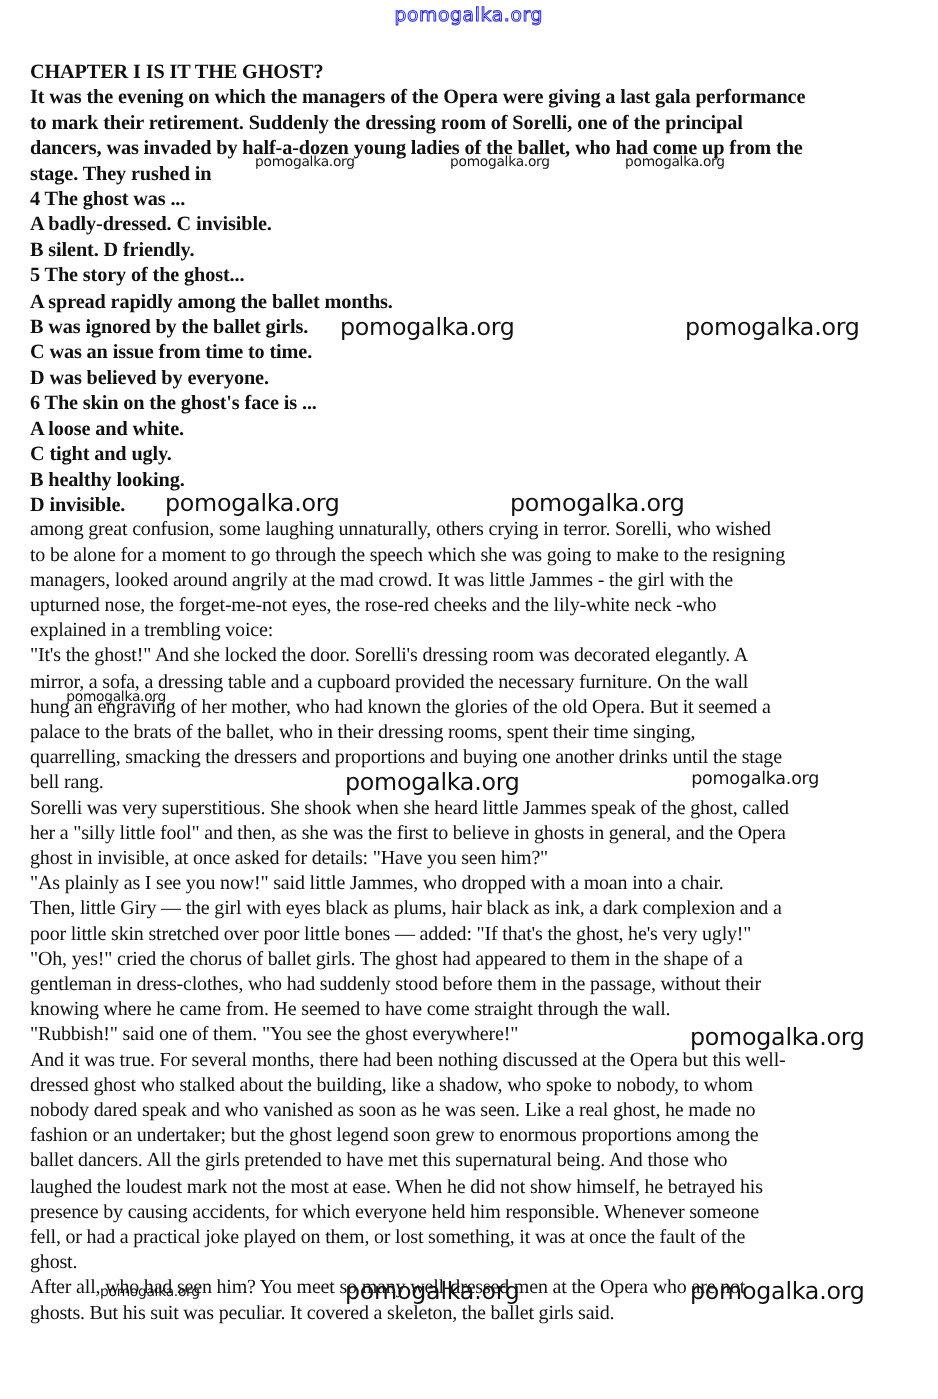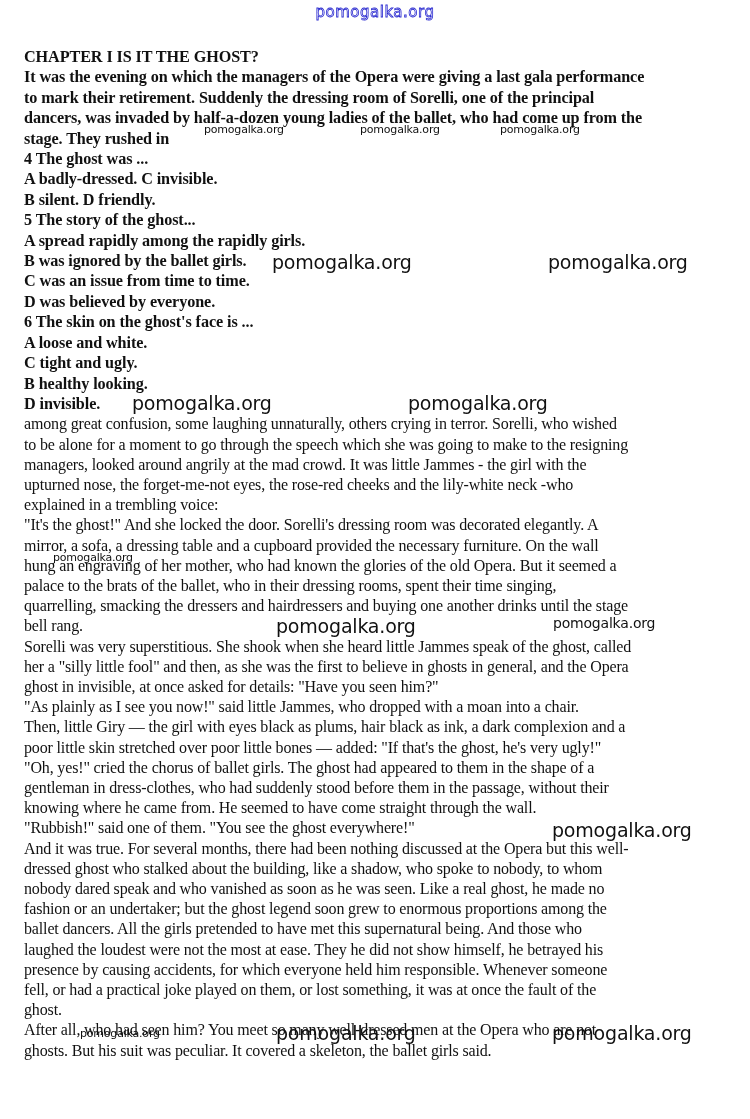--- a/index.html
+++ b/index.html
@@ -82,21 +82,21 @@
     <span class="line">It was the evening on which the managers of the Opera were giving a last gala performance</span>
     <span class="line">to mark their retirement. Suddenly the dressing room of Sorelli, one of the principal</span>
     <span class="line">dancers, was invaded by half-a-dozen young ladies of the ballet, who had come up from the</span>
     <span class="line">stage. They rushed in</span>
 
     <span class="line">4 The ghost was ...</span>
     <span class="line">A badly-dressed. C invisible.</span>
     <span class="line">B silent. D friendly.</span>
 
     <span class="line">5 The story of the ghost...</span>
-    <span class="line">A spread rapidly among the rapidly girls.</span>
+    <span class="line">A spread rapidly among the ballet months.</span>
     <span class="line">B was ignored by the ballet girls.</span>
     <span class="line">C was an issue from time to time.</span>
     <span class="line">D was believed by everyone.</span>
 
     <span class="line">6 The skin on the ghost's face is ...</span>
     <span class="line">A loose and white.</span>
     <span class="line">C tight and ugly.</span>
     <span class="line">B healthy looking.</span>
     <span class="line">D invisible.</span>
   </div>
@@ -104,38 +104,38 @@
   <div class="body-block" id="body-block">
       <span class="line">among great confusion, some laughing unnaturally, others crying in terror. Sorelli, who wished</span>
       <span class="line">to be alone for a moment to go through the speech which she was going to make to the resigning</span>
       <span class="line">managers, looked around angrily at the mad crowd. It was little Jammes - the girl with the</span>
       <span class="line">upturned nose, the forget-me-not eyes, the rose-red cheeks and the lily-white neck -who</span>
       <span class="line">explained in a trembling voice:</span>
       <span class="line">"It's the ghost!" And she locked the door. Sorelli's dressing room was decorated elegantly. A</span>
       <span class="line">mirror, a sofa, a dressing table and a cupboard provided the necessary furniture. On the wall</span>
       <span class="line">hung an engraving of her mother, who had known the glories of the old Opera. But it seemed a</span>
       <span class="line">palace to the brats of the ballet, who in their dressing rooms, spent their time singing,</span>
-      <span class="line">quarrelling, smacking the dressers and hairdressers and buying one another drinks until the stage</span>
+      <span class="line">quarrelling, smacking the dressers and proportions and buying one another drinks until the stage</span>
       <span class="line">bell rang.</span>
       <span class="line">Sorelli was very superstitious. She shook when she heard little Jammes speak of the ghost, called</span>
       <span class="line">her a "silly little fool" and then, as she was the first to believe in ghosts in general, and the Opera</span>
       <span class="line">ghost in invisible, at once asked for details: "Have you seen him?"</span>
       <span class="line">"As plainly as I see you now!" said little Jammes, who dropped with a moan into a chair.</span>
       <span class="line">Then, little Giry — the girl with eyes black as plums, hair black as ink, a dark complexion and a</span>
       <span class="line">poor little skin stretched over poor little bones — added: "If that's the ghost, he's very ugly!"</span>
       <span class="line">"Oh, yes!" cried the chorus of ballet girls. The ghost had appeared to them in the shape of a</span>
       <span class="line">gentleman in dress-clothes, who had suddenly stood before them in the passage, without their</span>
       <span class="line">knowing where he came from. He seemed to have come straight through the wall.</span>
       <span class="line">"Rubbish!" said one of them. "You see the ghost everywhere!"</span>
       <span class="line">And it was true. For several months, there had been nothing discussed at the Opera but this well-</span>
       <span class="line">dressed ghost who stalked about the building, like a shadow, who spoke to nobody, to whom</span>
       <span class="line">nobody dared speak and who vanished as soon as he was seen. Like a real ghost, he made no</span>
       <span class="line">fashion or an undertaker; but the ghost legend soon grew to enormous proportions among the</span>
       <span class="line">ballet dancers. All the girls pretended to have met this supernatural being. And those who</span>
-      <span class="line">laughed the loudest were not the most at ease. They he did not show himself, he betrayed his</span>
+      <span class="line">laughed the loudest mark not the most at ease. When he did not show himself, he betrayed his</span>
       <span class="line">presence by causing accidents, for which everyone held him responsible. Whenever someone</span>
       <span class="line">fell, or had a practical joke played on them, or lost something, it was at once the fault of the</span>
       <span class="line">ghost.</span>
       <span class="line">After all, who had seen him? You meet so many well-dressed men at the Opera who are not</span>
       <span class="line">ghosts. But his suit was peculiar. It covered a skeleton, the ballet girls said.</span>
     </div>
 </div>
 
 <span class="wm-small" style="left:204px; top:123px;">pomogalka.org</span>
 <span class="wm-small" style="left:360px; top:123px;">pomogalka.org</span>

